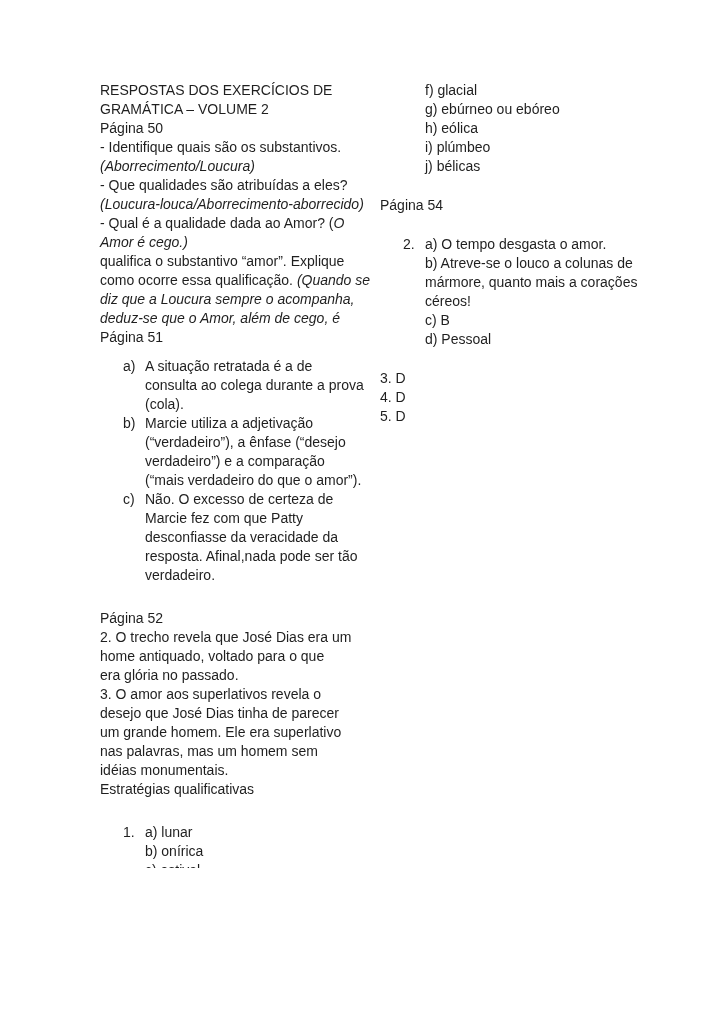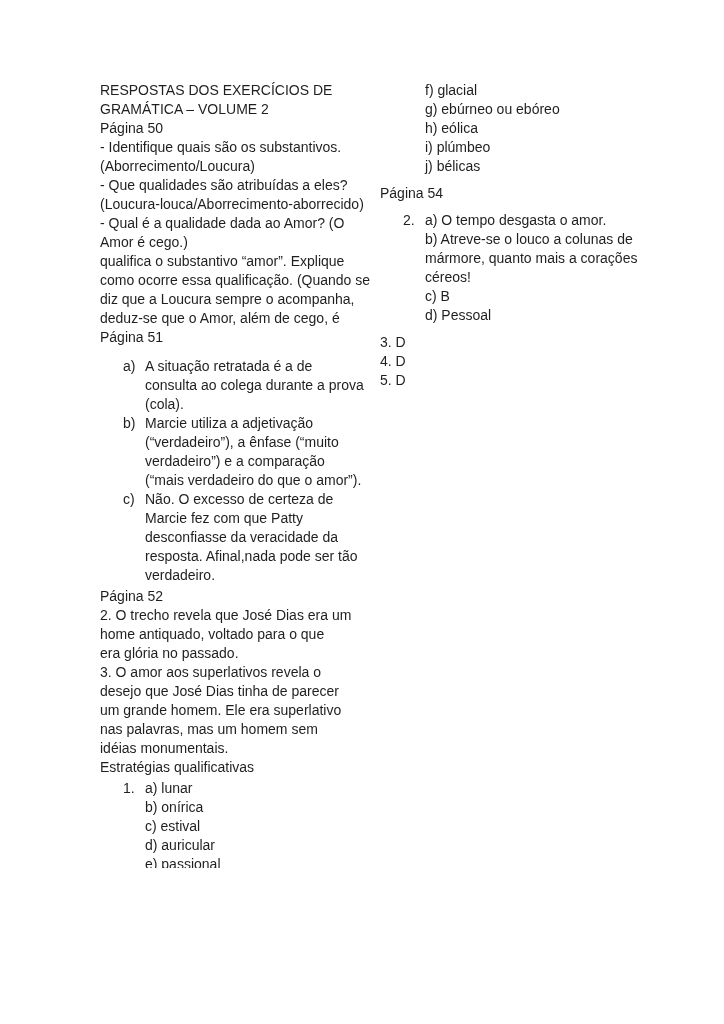--- a/index.html
+++ b/index.html
@@ -14,27 +14,27 @@
   .col{
     position:absolute;
     top:81px;
     width:282px;
     font-size:14px;
     line-height:19px;
   }
   .col-left{left:100px;}
   .col-right{left:380px;}
   .line{height:19px;white-space:nowrap;}
-  .it{}
+  .it{font-style:italic;}
   .li{position:relative;padding-left:45px;}
   .li .marker{position:absolute;left:23px;top:0;}
   .cont{padding-left:45px;}
   .mt10{margin-top:10px;}
-  .mt12{margin-top:8px;}
-  .mt14{margin-top:2px;}
+  .mt12{margin-top:20px;}
+  .mt14{margin-top:24px;}
 </style>
 </head>
 <body>
 
 <div class="page">
 
   <div class="col col-left">
 
     <div>
       <div class="line"><span>RESPOSTAS DOS EXERCÍCIOS DE</span><span class="it"></span></div>
@@ -56,21 +56,21 @@
     <div class="li mt10">
       <span class="marker">a)</span>
       <div class="line">A situação retratada é a de</div>
       <div class="line">consulta ao colega durante a prova</div>
       <div class="line">(cola).</div>
     </div>
 
     <div class="li">
       <span class="marker">b)</span>
       <div class="line">Marcie utiliza a adjetivação</div>
-      <div class="line">(“verdadeiro”), a ênfase (“muito</div>
+      <div class="line">(“verdadeiro”), a ênfase (“desejo</div>
       <div class="line">verdadeiro”) e a comparação</div>
       <div class="line">(“mais verdadeiro do que o amor”).</div>
     </div>
 
     <div class="li">
       <span class="marker">c)</span>
       <div class="line">Não. O excesso de certeza de</div>
       <div class="line">Marcie fez com que Patty</div>
       <div class="line">desconfiasse da veracidade da</div>
       <div class="line">resposta. Afinal,nada pode ser tão</div>

